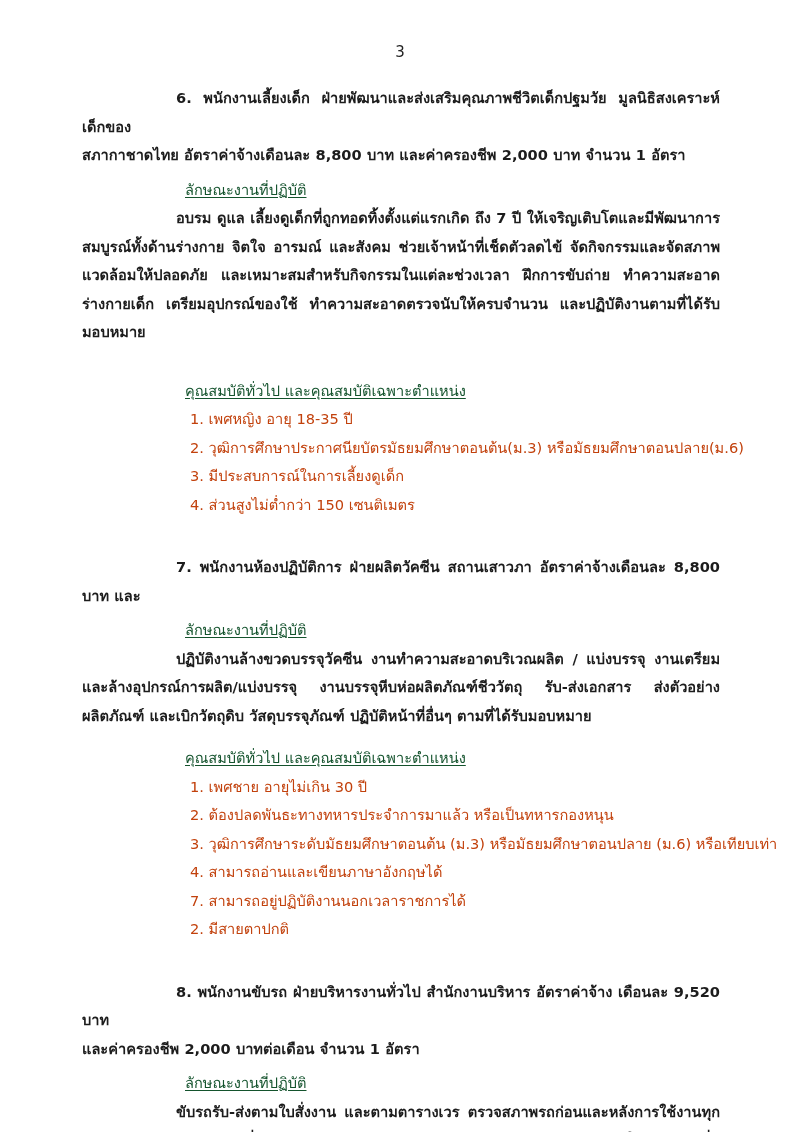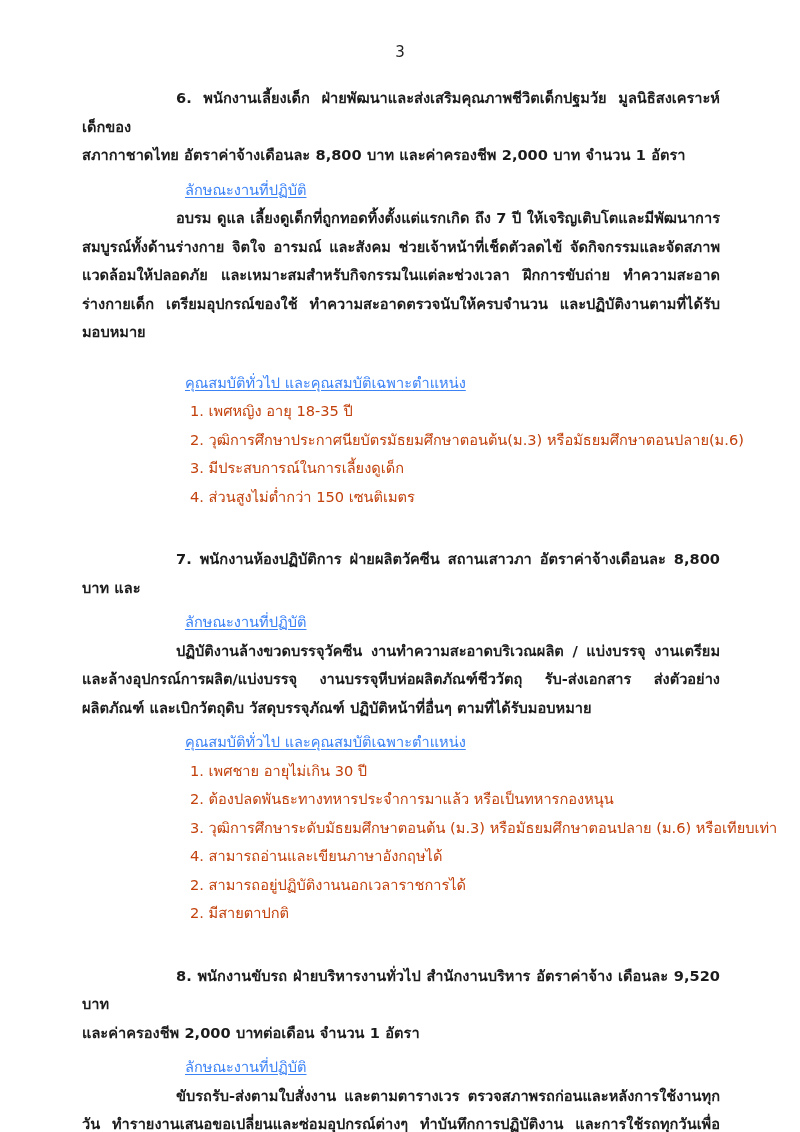--- a/index.html
+++ b/index.html
@@ -50,28 +50,29 @@
   }
   .para.indent-wide {
     text-indent: 94px;
   }
   
   .sub-head {
     font-size: 14.6px;
     line-height: 28.5px;
     margin: 0;
     padding-left: 103px;
-    color: #3b82f6;
+    color: #14532d;
   }
   .sub-head > span {
     text-decoration: underline;
     text-underline-offset: 2px;
   }
   .sub-head.qual {
     padding-left: 103px;
+    margin-top: 8px;
   }
   
   .req-list {
     list-style: none;
     margin: 0;
     padding: 0;
   }
   .req-list li {
     font-size: 14.6px;
     line-height: 28.5px;
@@ -116,21 +117,21 @@
       <div class="gap-sm"></div>
       <p class="sub-head"><span>ลักษณะงานที่ปฏิบัติ</span></p>
       <p class="para indent-wide">ปฏิบัติงานล้างขวดบรรจุวัคซีน งานทำความสะอาดบริเวณผลิต / แบ่งบรรจุ งานเตรียมและล้างอุปกรณ์การผลิต/แบ่งบรรจุ งานบรรจุหีบห่อผลิตภัณฑ์ชีววัตถุ รับ-ส่งเอกสาร ส่งตัวอย่างผลิตภัณฑ์ และเบิกวัตถุดิบ วัสดุบรรจุภัณฑ์ ปฏิบัติหน้าที่อื่นๆ ตามที่ได้รับมอบหมาย</p>
       <div class="gap-sm"></div>
       <p class="sub-head qual"><span>คุณสมบัติทั่วไป และคุณสมบัติเฉพาะตำแหน่ง</span></p>
       <ul class="req-list">
         <li>1. เพศชาย อายุไม่เกิน 30 ปี</li>
         <li>2. ต้องปลดพันธะทางทหารประจำการมาแล้ว หรือเป็นทหารกองหนุน</li>
         <li>3. วุฒิการศึกษาระดับมัธยมศึกษาตอนต้น (ม.3) หรือมัธยมศึกษาตอนปลาย (ม.6) หรือเทียบเท่า</li>
         <li>4. สามารถอ่านและเขียนภาษาอังกฤษได้</li>
-        <li>2. สามารถอยู่ปฏิบัติงานนอกเวลาราชการได้</li>
+        <li>7. สามารถอยู่ปฏิบัติงานนอกเวลาราชการได้</li>
         <li>2. มีสายตาปกติ</li>
       </ul>
     </div>
 
     <div class="gap-lg"></div>
 
     <div class="section">
       <p class="para indent-wide">8. พนักงานขับรถ  ฝ่ายบริหารงานทั่วไป  สำนักงานบริหาร  อัตราค่าจ้าง เดือนละ 9,520 บาท</p>
       <p class="para">และค่าครองชีพ 2,000 บาทต่อเดือน จำนวน 1 อัตรา</p>
       <div class="gap-sm"></div>

